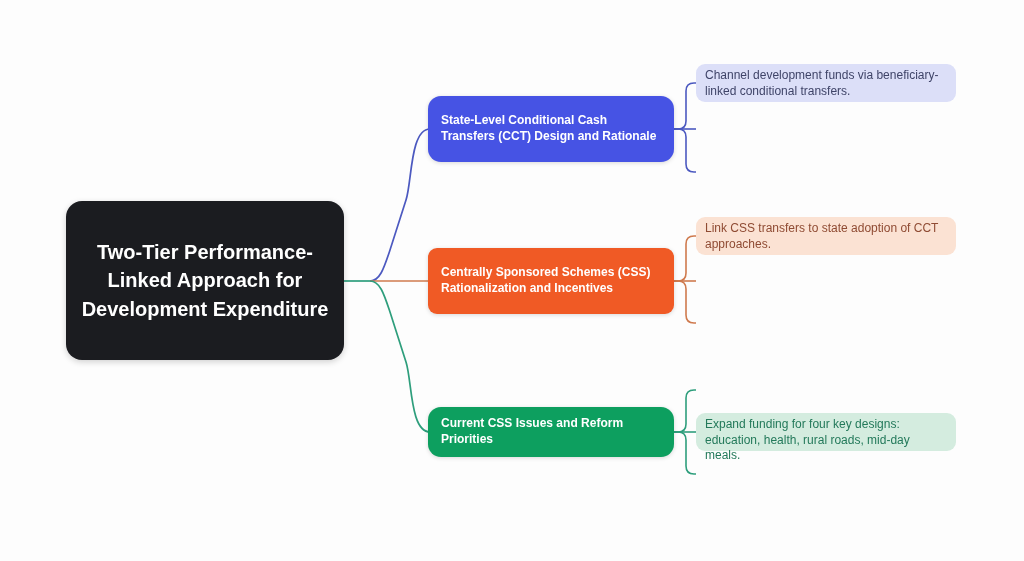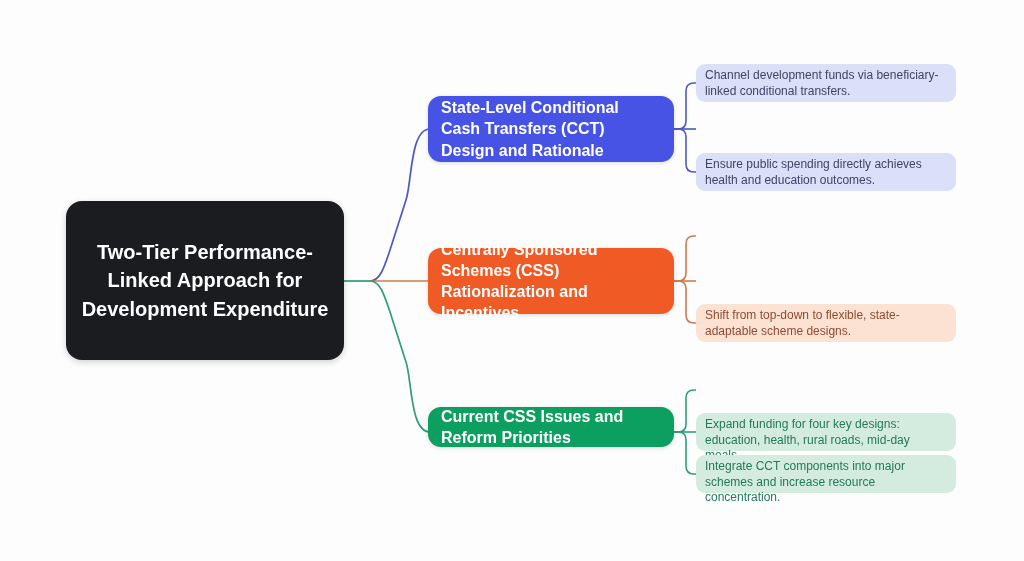--- a/index.html
+++ b/index.html
@@ -25,27 +25,27 @@
     color: #ffffff;
     border-radius: 16px;
     font-size: 20px; font-weight: 700; line-height: 1.42;
     text-align: center; justify-content: center;
     padding: 12px 14px;
     box-shadow: 0 2px 6px rgba(0,0,0,0.18);
   }
   .branch {
     width: 246px;
     color: #ffffff;
-    font-size: 16px; font-weight: 700; line-height: 1.32;
+    font-size: 12px; font-weight: 700; line-height: 1.32;
     padding: 10px 13px;
     box-shadow: 0 1px 4px rgba(0,0,0,0.15);
   }
   .branch-blue   { left: 428px; top: 96px;  height: 66px; background: #4653e4; }
-  .branch-orange { left: 428px; top: 248px; height: 66px; background: #f05a25; }
-  .branch-green  { left: 428px; top: 407px; height: 40px; background: #0d9f5f; }
+  .branch-orange { left: 428px; top: 248px; height: 66px; background: #f05a25; border-radius: 9px; }
+  .branch-green  { left: 428px; top: 407px; height: 50px; background: #0d9f5f; }
 
   .leaf {
     position: absolute;
     left: 696px; width: 260px; height: 38px;
     box-sizing: border-box;
     border-radius: 9px;
     display: flex; align-items: flex-start;
     font-size: 12px; line-height: 1.3;
     padding: 4px 9px;
   }
@@ -90,28 +90,22 @@
     <span>Centrally Sponsored Schemes (CSS) Rationalization and Incentives</span>
   </div>
 
   <div class="node branch branch-green">
     <span>Current CSS Issues and Reform Priorities</span>
   </div>
 
   <div class="leaf leaf-blue" style="top:64px">
     <span>Channel development funds via beneficiary-linked conditional transfers.</span>
   </div>
-  <div class="leaf leaf-blue" style="top:153px">
-    <span>Ensure public spending directly achieves health and education outcomes.</span>
-  </div>
 
-  <div class="leaf leaf-orange" style="top:304px">
-    <span>Shift from top-down to flexible, state-adaptable scheme designs.</span>
+  <div class="leaf leaf-orange" style="top:217px">
+    <span>Link CSS transfers to state adoption of CCT approaches.</span>
   </div>
 
   <div class="leaf leaf-green" style="top:413px">
     <span>Expand funding for four key designs: education, health, rural roads, mid-day meals.</span>
   </div>
-  <div class="leaf leaf-green" style="top:455px">
-    <span>Integrate CCT components into major schemes and increase resource concentration.</span>
-  </div>
 
 </div>
 
 </body></html>

